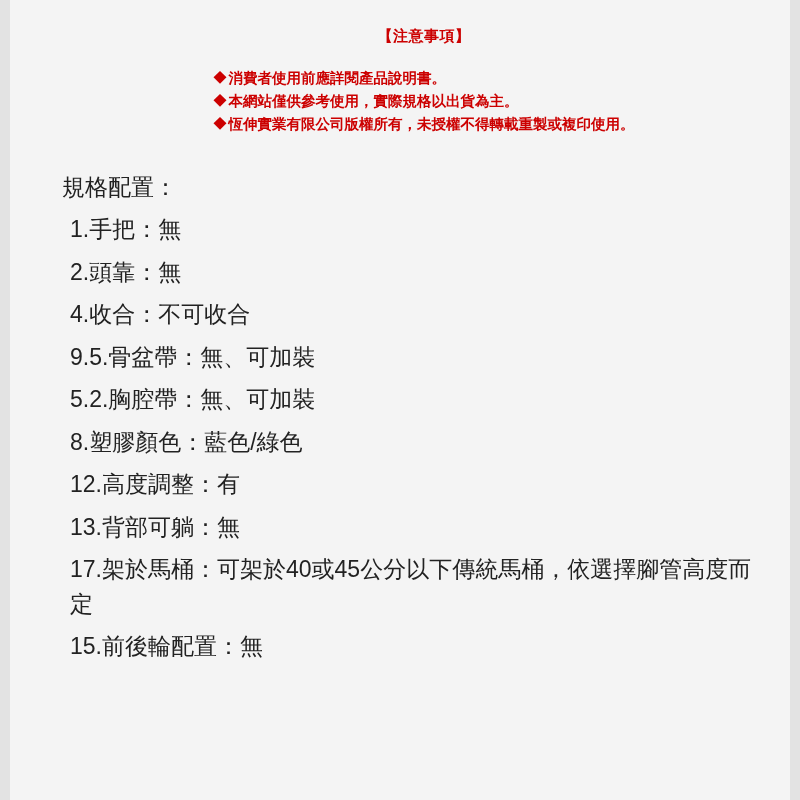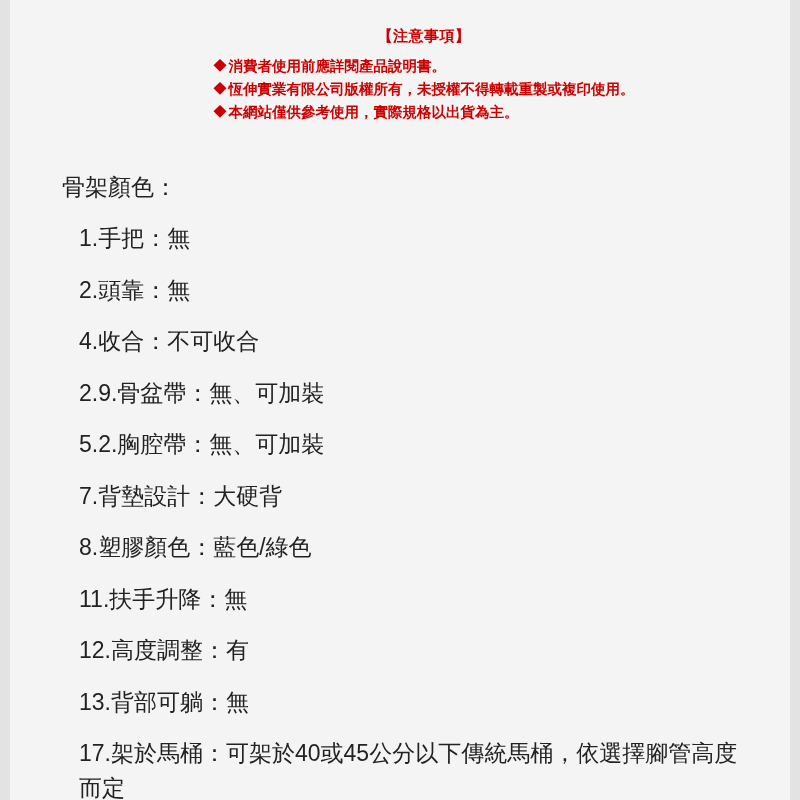--- a/index.html
+++ b/index.html
@@ -40,21 +40,21 @@
   }
   .notice-title {
     color: #cc0000;
     font-size: 15px;
     font-weight: bold;
     letter-spacing: 0.5px;
     line-height: 20px;
     margin: 0 0 5px 0;
   }
   .notice-list {
-    margin: 4px;
+    margin: 16px;
     padding: 0;
     list-style: none;
     display: inline-block;
     text-align: left;
   }
   .notice-item {
     color: #cc0000;
     font-size: 14.5px;
     font-weight: bold;
     line-height: 23px;
@@ -77,55 +77,53 @@
     font-size: 23px;
     color: #222222;
     line-height: 34px;
     margin: 0 0 1px 0;
     font-weight: normal;
   }
   .spec-line {
     font-size: 23px;
     color: #222222;
     line-height: 34.5px;
-    margin: 17px;
+    margin: 8px;
     font-weight: normal;
     white-space: pre-wrap;
   }
 </style>
 </head>
 <body>
 
 <div class="page">
   <div class="edge-left"></div>
   <div class="edge-right"></div>
 
   <div class="notice-block">
     <div class="notice-title">【注意事項】</div>
     <ul class="notice-list">
       <li class="notice-item">
         <span class="diamond">◆</span><span>消費者使用前應詳閱產品說明書。</span>
       </li>
       <li class="notice-item">
-        <span class="diamond">◆</span><span>恆伸實業有限公司版權所有，未授權不得轉載重製或複印使用。</span>
+        <span class="diamond">◆</span><span>本網站僅供參考使用，實際規格以出貨為主。</span>
       </li>
       <li class="notice-item">
-        <span class="diamond">◆</span><span>本網站僅供參考使用，實際規格以出貨為主。</span>
+        <span class="diamond">◆</span><span>恆伸實業有限公司版權所有，未授權不得轉載重製或複印使用。</span>
       </li>
     </ul>
   </div>
 
   <div class="spec-block">
-    <div class="spec-heading">骨架顏色：</div>
+    <div class="spec-heading">規格配置：</div>
     <div class="spec-line">1.手把：無</div>
     <div class="spec-line">2.頭靠：無</div>
     <div class="spec-line">4.收合：不可收合</div>
-    <div class="spec-line">2.9.骨盆帶：無、可加裝</div>
+    <div class="spec-line">9.5.骨盆帶：無、可加裝</div>
     <div class="spec-line">5.2.胸腔帶：無、可加裝</div>
-    <div class="spec-line">7.背墊設計：大硬背</div>
     <div class="spec-line">8.塑膠顏色：藍色/綠色</div>
-    <div class="spec-line">11.扶手升降：無</div>
     <div class="spec-line">12.高度調整：有</div>
     <div class="spec-line">13.背部可躺：無</div>
     <div class="spec-line">17.架於馬桶：可架於40或45公分以下傳統馬桶，依選擇腳管高度而定</div>
     <div class="spec-line">15.前後輪配置：無</div>
   </div>
 </div>
 
 </body></html>

